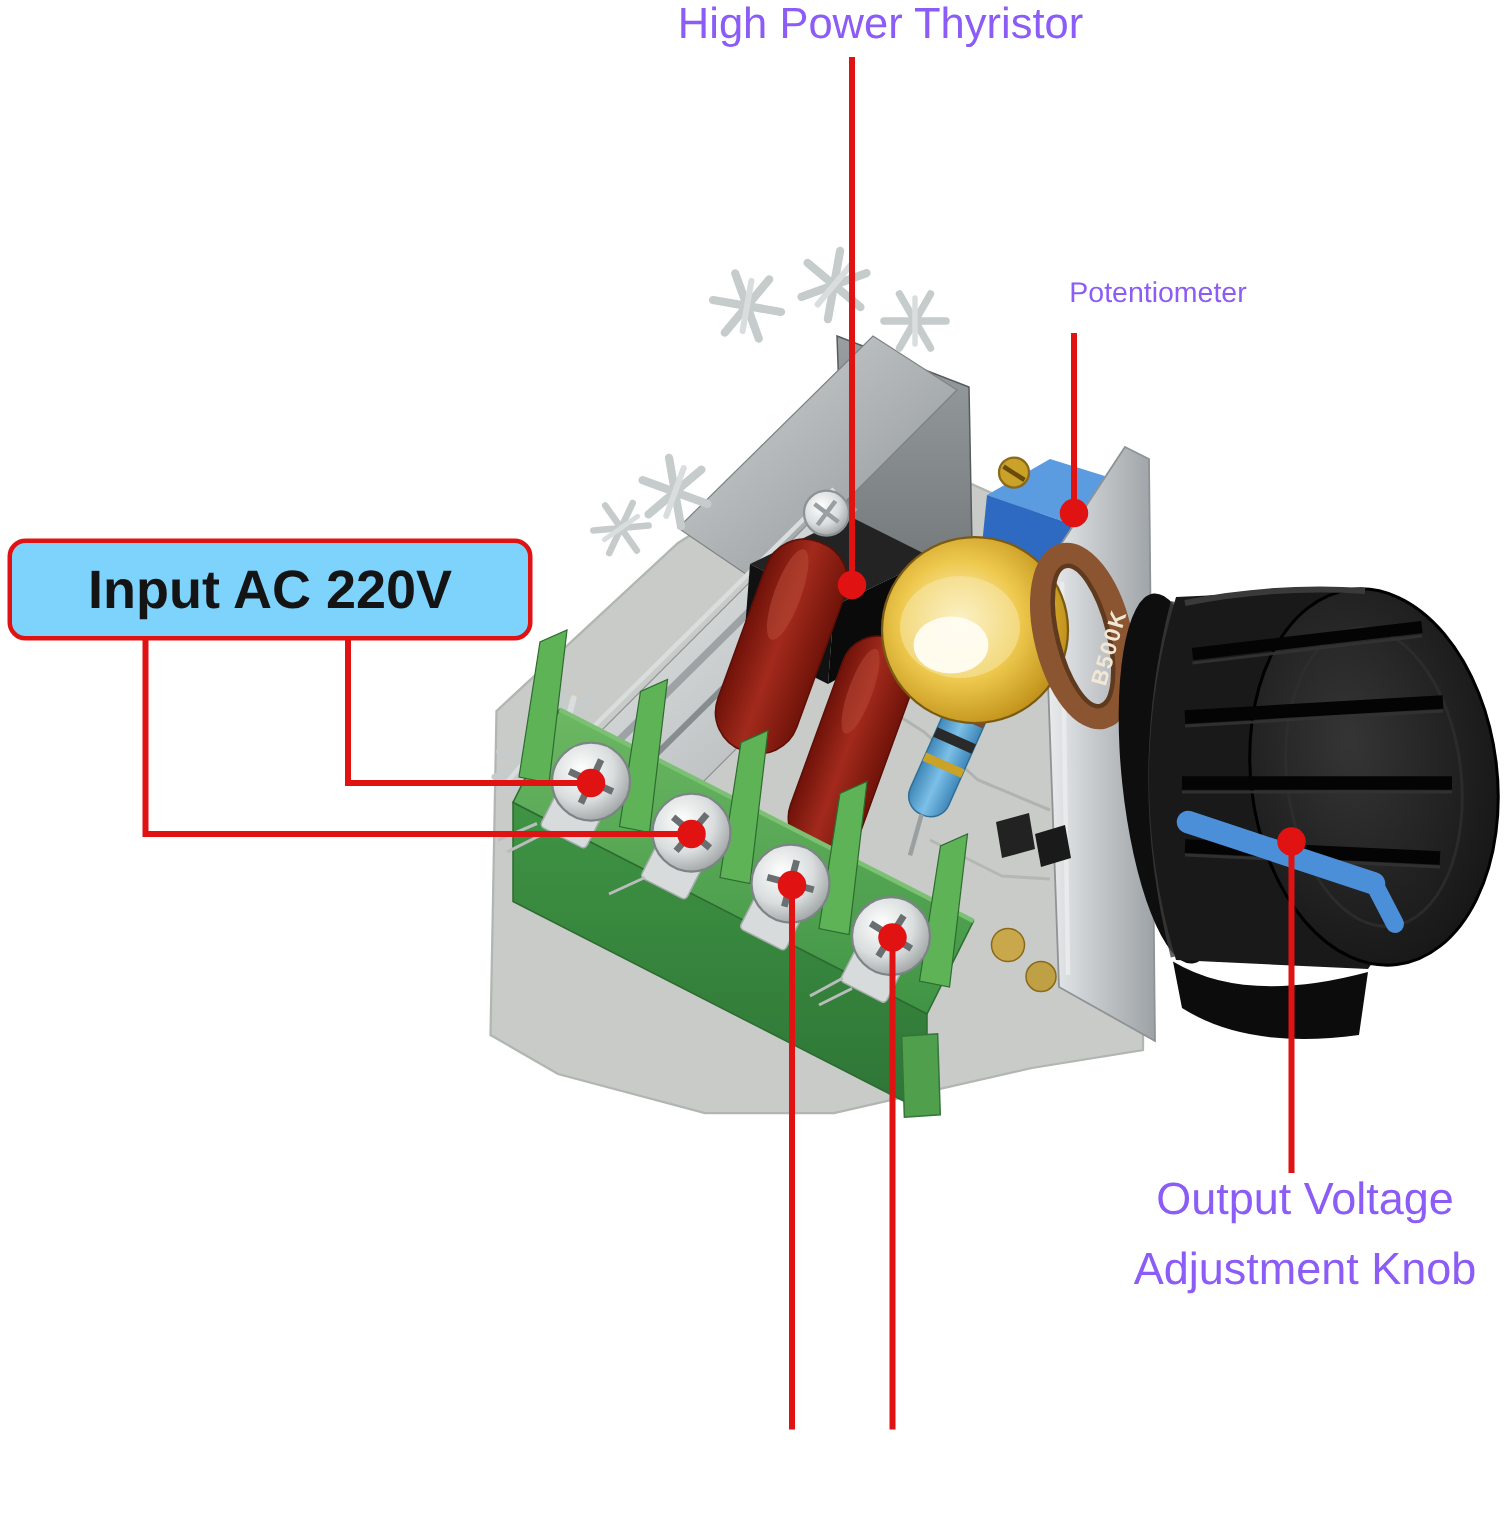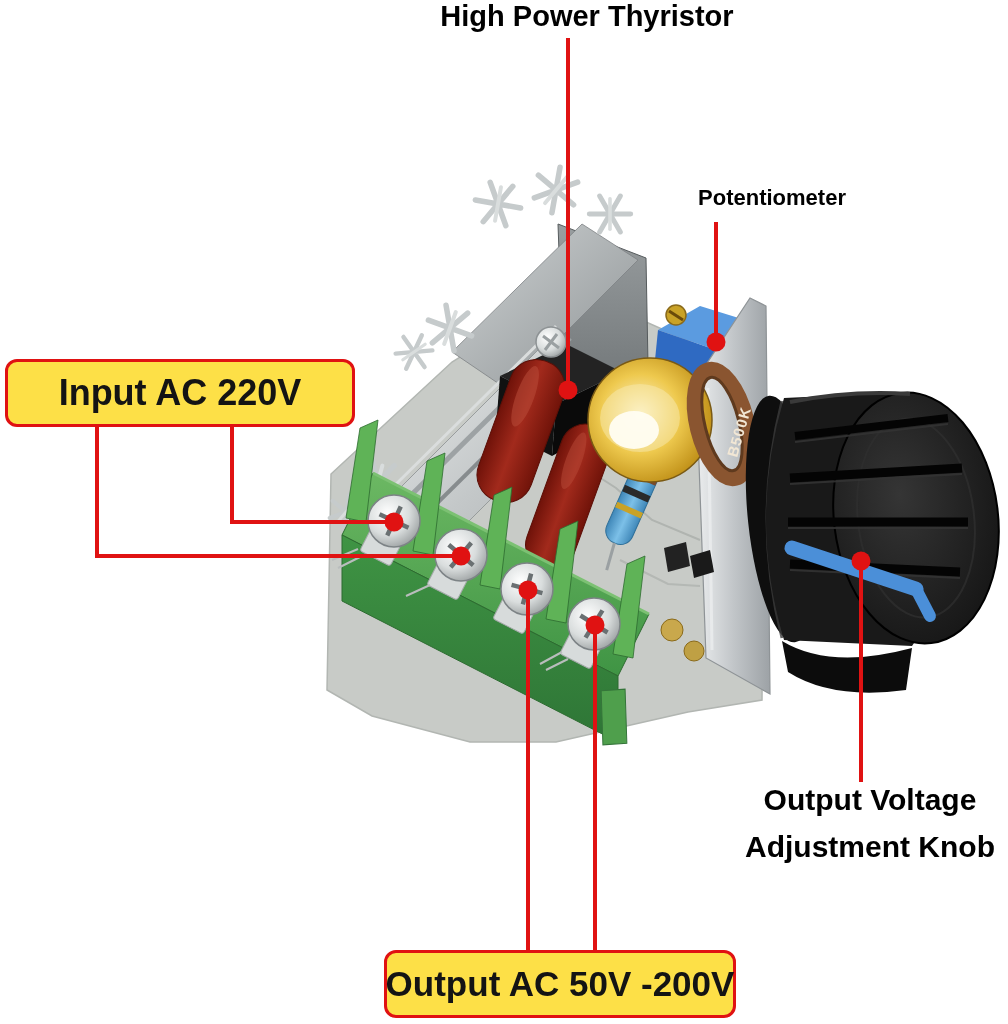--- a/index.html
+++ b/index.html
@@ -2,31 +2,31 @@
 <html><head>
 <meta charset="utf-8">
 <style>
   html,body{margin:0;padding:0;background:#ffffff;}
   .canvas{
     position:relative;width:1008px;height:1024px;background:#ffffff;
     font-family:"Liberation Sans",sans-serif;overflow:hidden;
   }
   .canvas svg.scene{position:absolute;left:0;top:0;}
   .label{
-    position:absolute;font-weight:700;color:#000000;text-align:center;
+    position:absolute;font-weight:400;color:#8b5cf6;text-align:center;
     white-space:nowrap;line-height:1.15;
   }
   .lbl-title{left:377px;top:0px;width:420px;font-size:29px;}
   .lbl-ctrl1{left:562px;top:127px;width:420px;font-size:29px;}
-  .lbl-ctrl2{left:562px;top:185px;width:420px;font-size:22px;text-align:center;}
+  .lbl-ctrl2{left:562px;top:185px;width:420px;font-size:19px;text-align:center;}
   .lbl-knob1{left:725px;top:783px;width:290px;font-size:30px;}
   .lbl-knob2{left:725px;top:830px;width:290px;font-size:30px;}
   .callout-box{
     position:absolute;box-sizing:border-box;border:3px solid #e01212;border-radius:12px;
-    display:flex;align-items:center;justify-content:center;background:#fde047;
+    display:flex;align-items:center;justify-content:center;background:#7dd3fc;
     font-weight:700;color:#141414;white-space:nowrap;
   }
   .box-input{left:5px;top:359px;width:350px;height:68px;font-size:36px;}
   .box-output{left:384px;top:950px;width:352px;height:68px;font-size:35px;}
 </style>
 </head>
 <body>
 
 <div class="canvas">
 
@@ -281,20 +281,17 @@
   </svg>
 
   <div class="label lbl-title">High Power Thyristor</div>
 
   <div class="label lbl-ctrl2">Potentiometer</div>
 
   <div class="callout-box box-input">
     <span>Input AC 220V</span>
   </div>
 
-  <div class="callout-box box-output">
-    <span>Output AC 50V -200V</span>
-  </div>
 
   <div class="label lbl-knob1">Output Voltage</div>
   <div class="label lbl-knob2">Adjustment Knob</div>
 
 </div>
 
 </body></html>

